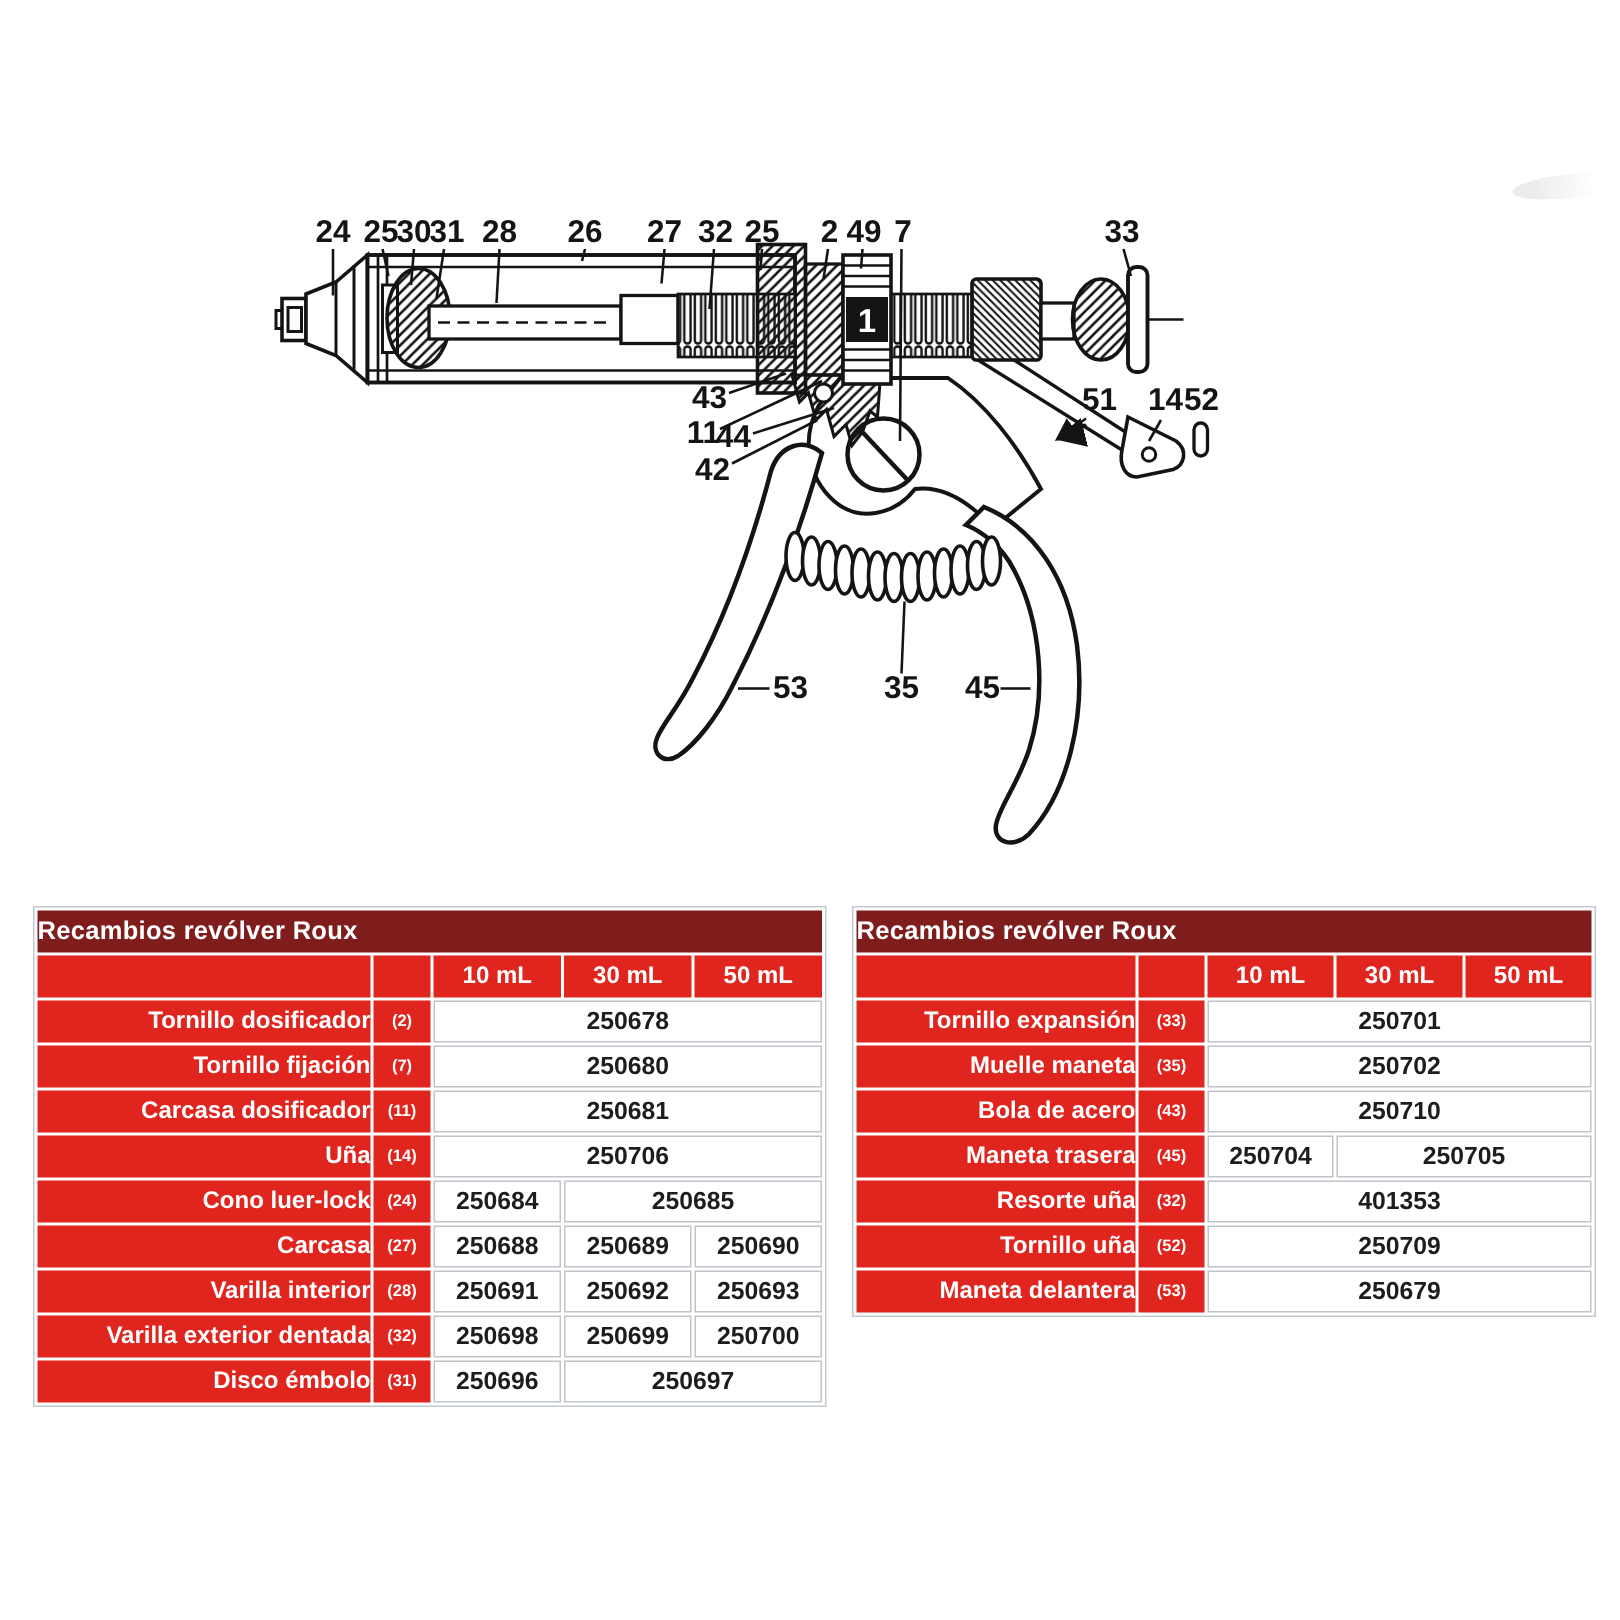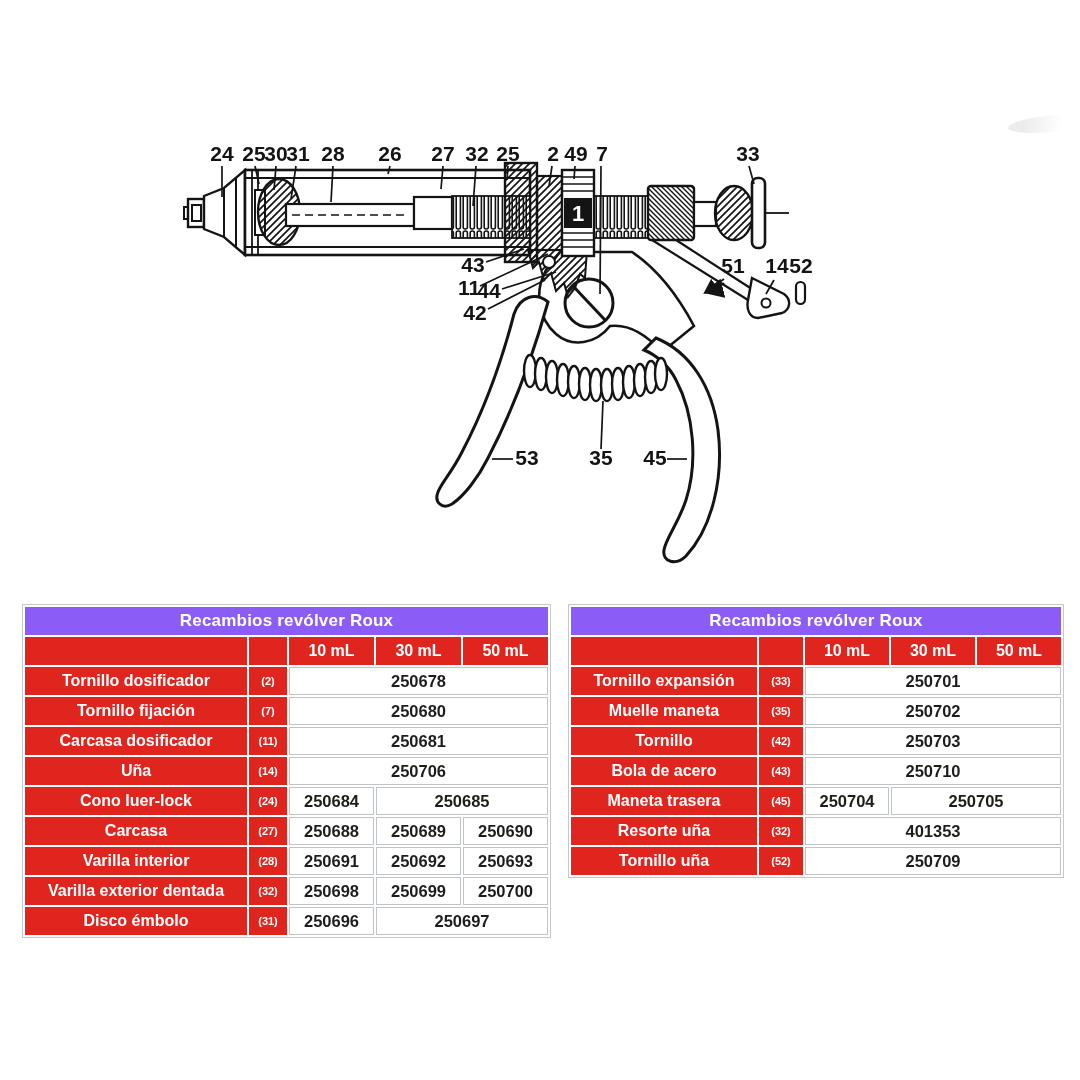--- a/index.html
+++ b/index.html
@@ -15,23 +15,23 @@
   .w{fill:#ffffff;}
   .dlabel{font:700 21px "Liberation Sans",sans-serif;fill:#141414;text-anchor:middle;}
   .win-digit{font:700 22px "Liberation Sans",sans-serif;fill:#ffffff;text-anchor:middle;}
   .leader{stroke:#141414;stroke-width:1.7;fill:none;}
   
   table.parts{position:absolute;border-collapse:separate;border-spacing:2px;background:#ffffff;
               border:1px solid #c3c8cc;table-layout:fixed;}
   #table-0{left:22px;top:604px;width:527px;}
   #table-1{left:568px;top:604px;width:494px;}
   table.parts td{height:28px;padding:0;overflow:hidden;white-space:nowrap;box-sizing:border-box;vertical-align:middle;}
-  td.title{background:#8b5cf6;color:#ffffff;font-weight:700;font-size:17px;text-align:center;letter-spacing:.2px;}
+  td.title{background:#7f1d1d;color:#ffffff;font-weight:700;font-size:17px;letter-spacing:.2px;}
   td.red{background:#e0241e;color:#ffffff;font-weight:700;}
-  td.name{font-size:16px;padding-left:9px;text-align:center;margin-left:30px;}
+  td.name{font-size:16px;padding-left:9px;text-align:right;margin-left:30px;}
   td.ref{font-size:11px;text-align:center;}
   td.col{font-size:16px;text-align:center;}
   td.val{background:#ffffff;border:1px solid #bfc4c9;color:#1d1d1b;font-weight:700;
          font-size:16.5px;text-align:center;}
 </style>
 </head>
 <body>
 
 <div class="canvas">
 
@@ -308,41 +308,41 @@
           <td class="red name">Tornillo expansión</td>
           <td class="red ref">(33)</td>
           <td class="val" colspan="3">250701</td>
         </tr>
         <tr>
           <td class="red name">Muelle maneta</td>
           <td class="red ref">(35)</td>
           <td class="val" colspan="3">250702</td>
         </tr>
         <tr>
-          <td class="red name">Tornillo</td>
-          <td class="red ref">(42)</td>
-          <td class="val" colspan="3">250703</td>
-        </tr>
-        <tr>
           <td class="red name">Bola de acero</td>
           <td class="red ref">(43)</td>
           <td class="val" colspan="3">250710</td>
         </tr>
         <tr>
           <td class="red name">Maneta trasera</td>
           <td class="red ref">(45)</td>
           <td class="val" colspan="1">250704</td>
           <td class="val" colspan="2">250705</td>
         </tr>
         <tr>
           <td class="red name">Resorte uña</td>
           <td class="red ref">(32)</td>
           <td class="val" colspan="3">401353</td>
         </tr>
         <tr>
           <td class="red name">Tornillo uña</td>
           <td class="red ref">(52)</td>
           <td class="val" colspan="3">250709</td>
         </tr>
+        <tr>
+          <td class="red name">Maneta delantera</td>
+          <td class="red ref">(53)</td>
+          <td class="val" colspan="3">250679</td>
+        </tr>
       </tbody>
     </table>
 
 </div>
 
 </body></html>

